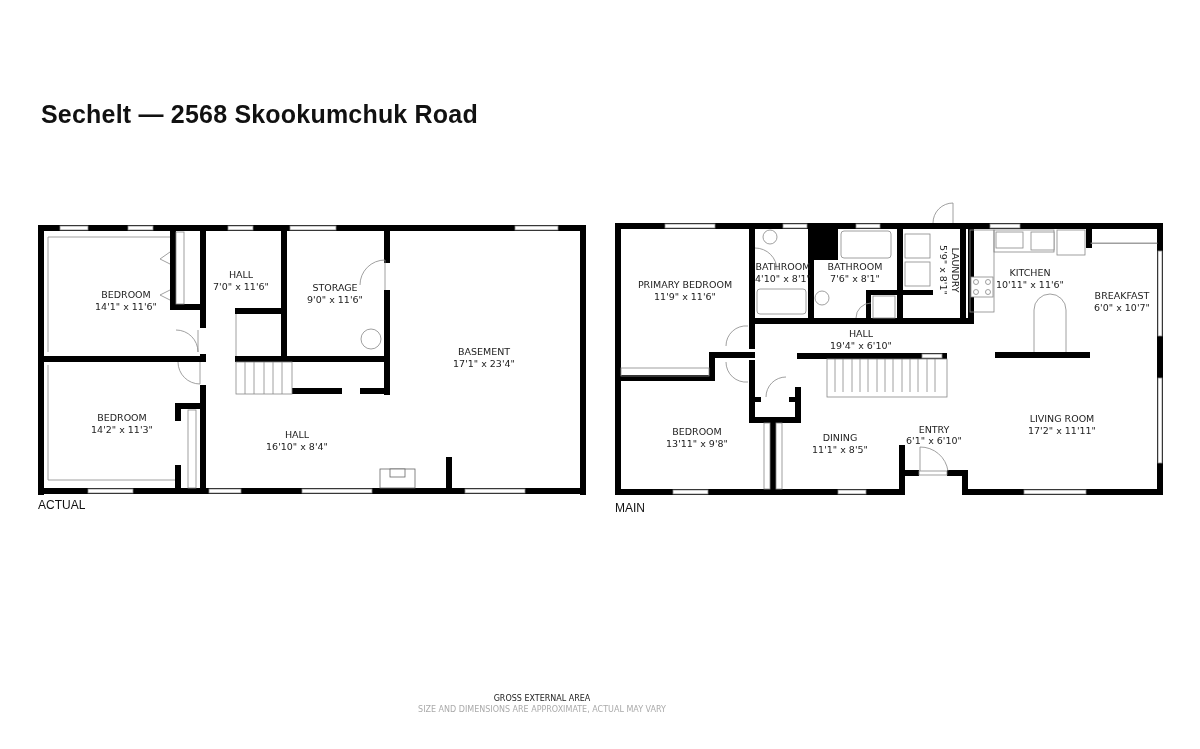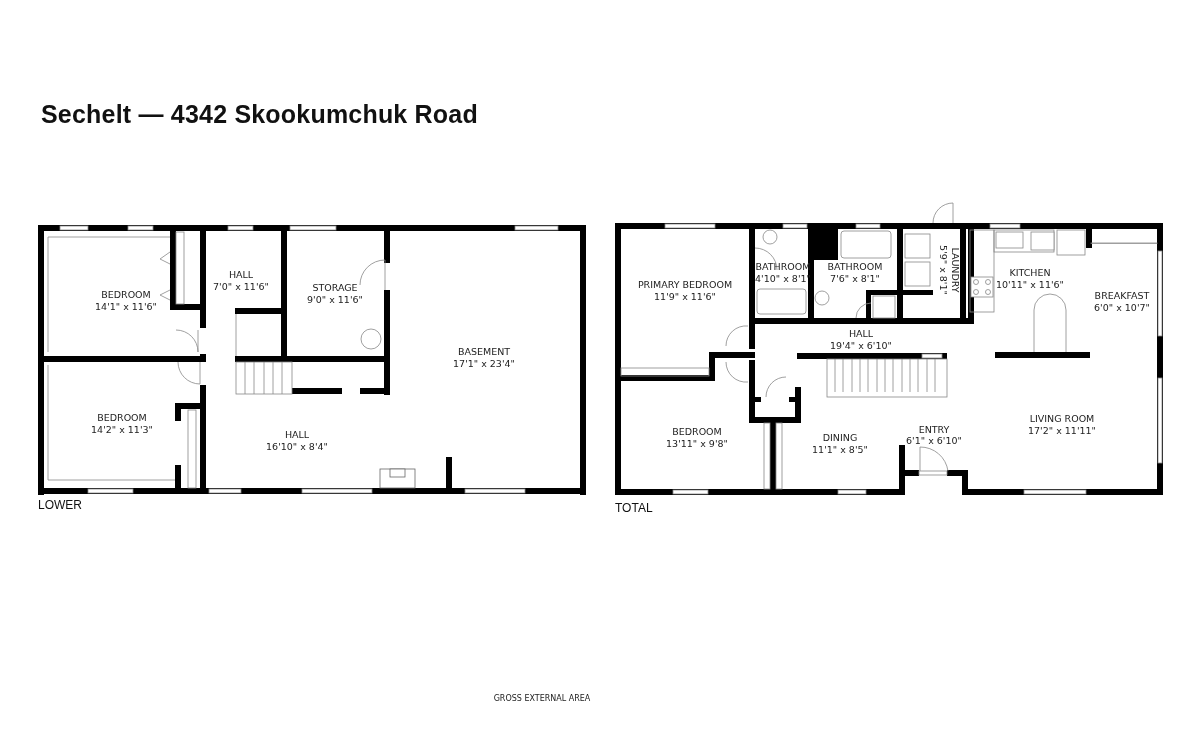--- a/index.html
+++ b/index.html
@@ -11,21 +11,21 @@
   .footer { position:absolute; left:0; width:1084px; top:694px; text-align:center; font-family:"DejaVu Sans", sans-serif; font-size:8px; line-height:10.5px; color:#222; }
   .footer .note { color:#aaa; }
   .w { fill:#000; }
   .win { fill:#fff; stroke:#888; stroke-width:0.8; }
   .thin { fill:none; stroke:#888; stroke-width:0.8; }
   .fix { fill:#fff; stroke:#888; stroke-width:0.8; }
 </style>
 </head>
 <body>
 
-<div class="title">Sechelt — 4342 Skookumchuk Road</div>
+<div class="title">Sechelt — 2568 Skookumchuk Road</div>
 
 <svg class="plan" width="1200" height="749" viewBox="0 0 1200 749">
 
   <g>
 
     <rect class="w" x="38" y="225" width="548" height="6"></rect>
     <rect class="w" x="38" y="225" width="6" height="270"></rect>
     <rect class="w" x="580" y="225" width="6" height="270"></rect>
     <rect class="w" x="38" y="488" width="548" height="6"></rect>
 
@@ -223,18 +223,19 @@
     <text class="room-dim" x="697" y="447">13'11" x 9'8"</text>
     <text class="room-name" x="840" y="441">DINING</text>
     <text class="room-dim" x="840" y="453">11'1" x 8'5"</text>
     <text class="room-name" x="934" y="433">ENTRY</text>
     <text class="room-dim" x="934" y="444">6'1" x 6'10"</text>
     <text class="room-name" x="1062" y="422">LIVING ROOM</text>
     <text class="room-dim" x="1062" y="434">17'2" x 11'11"</text>
   </g>
 </svg>
 
-<div class="floor-label" style="left:38px; top:498px;">LOWER</div>
-<div class="floor-label" style="left:615px; top:501px;">TOTAL</div>
+<div class="floor-label" style="left:38px; top:498px;">ACTUAL</div>
+<div class="floor-label" style="left:615px; top:501px;">MAIN</div>
 
 <div class="footer">
   <div>GROSS EXTERNAL AREA</div>
+  <div class="note">SIZE AND DIMENSIONS ARE APPROXIMATE, ACTUAL MAY VARY</div>
 </div>
 
 </body></html>

